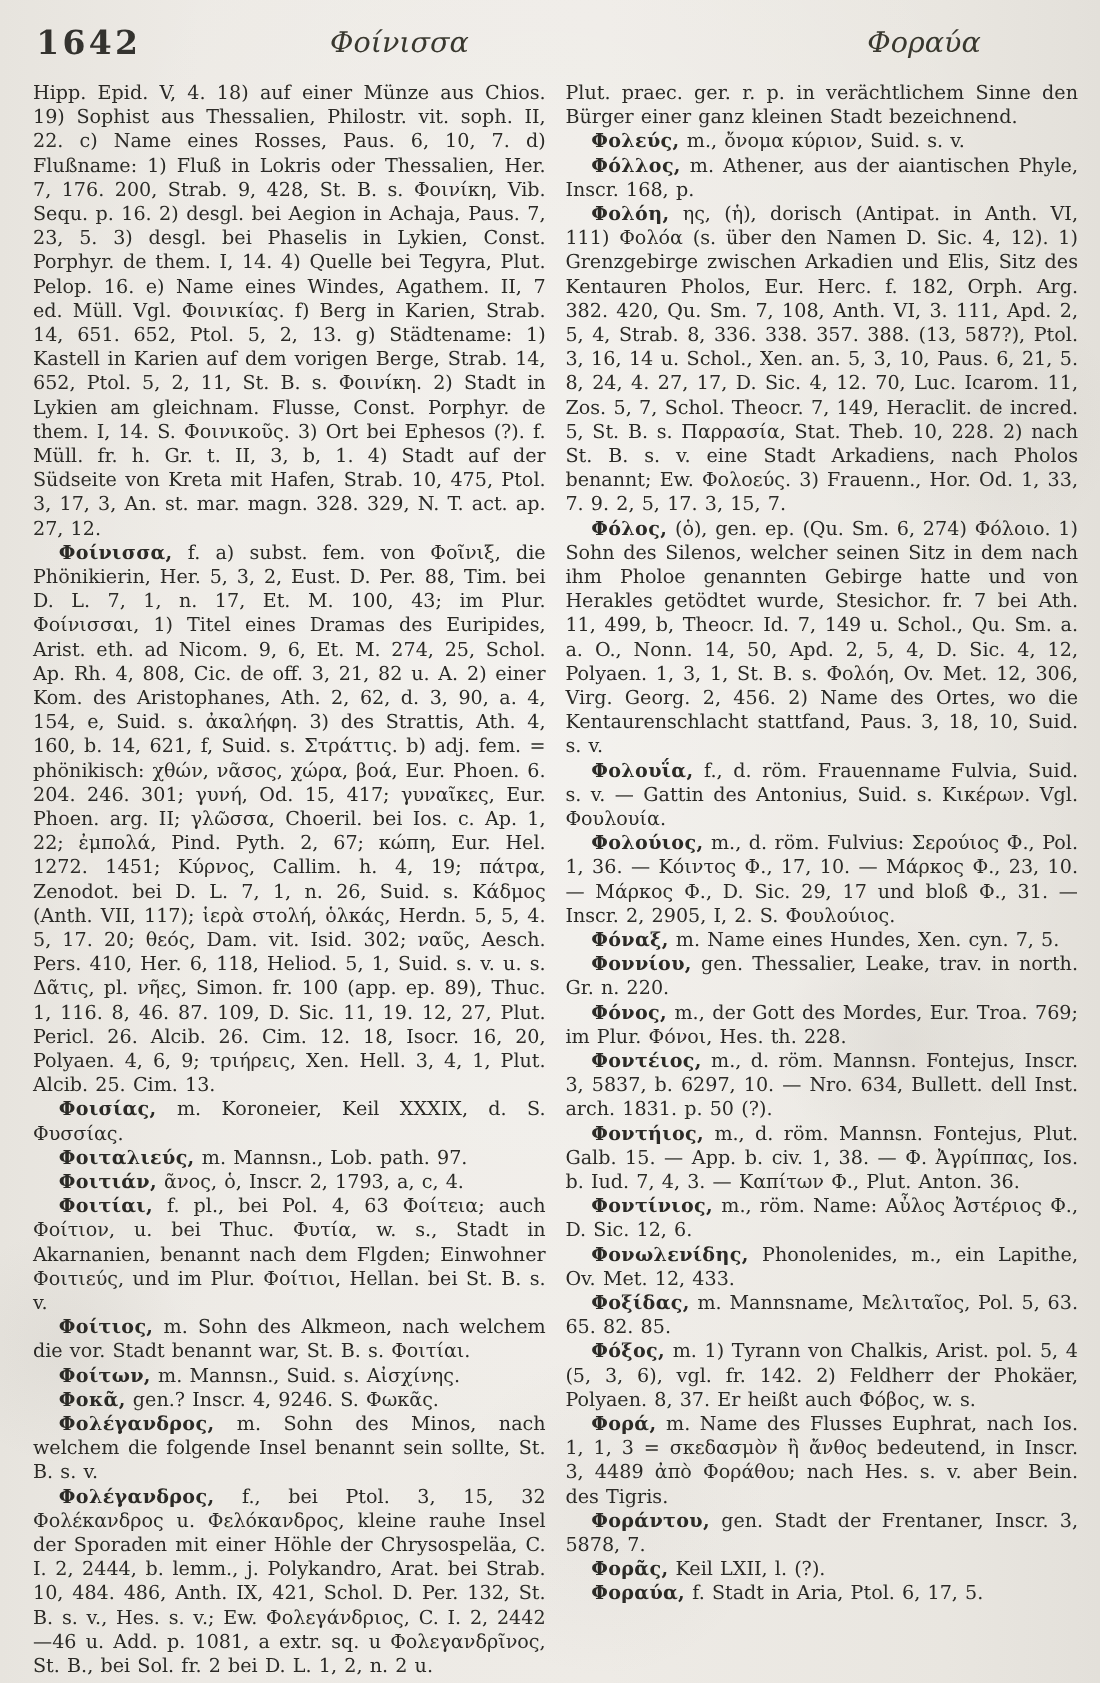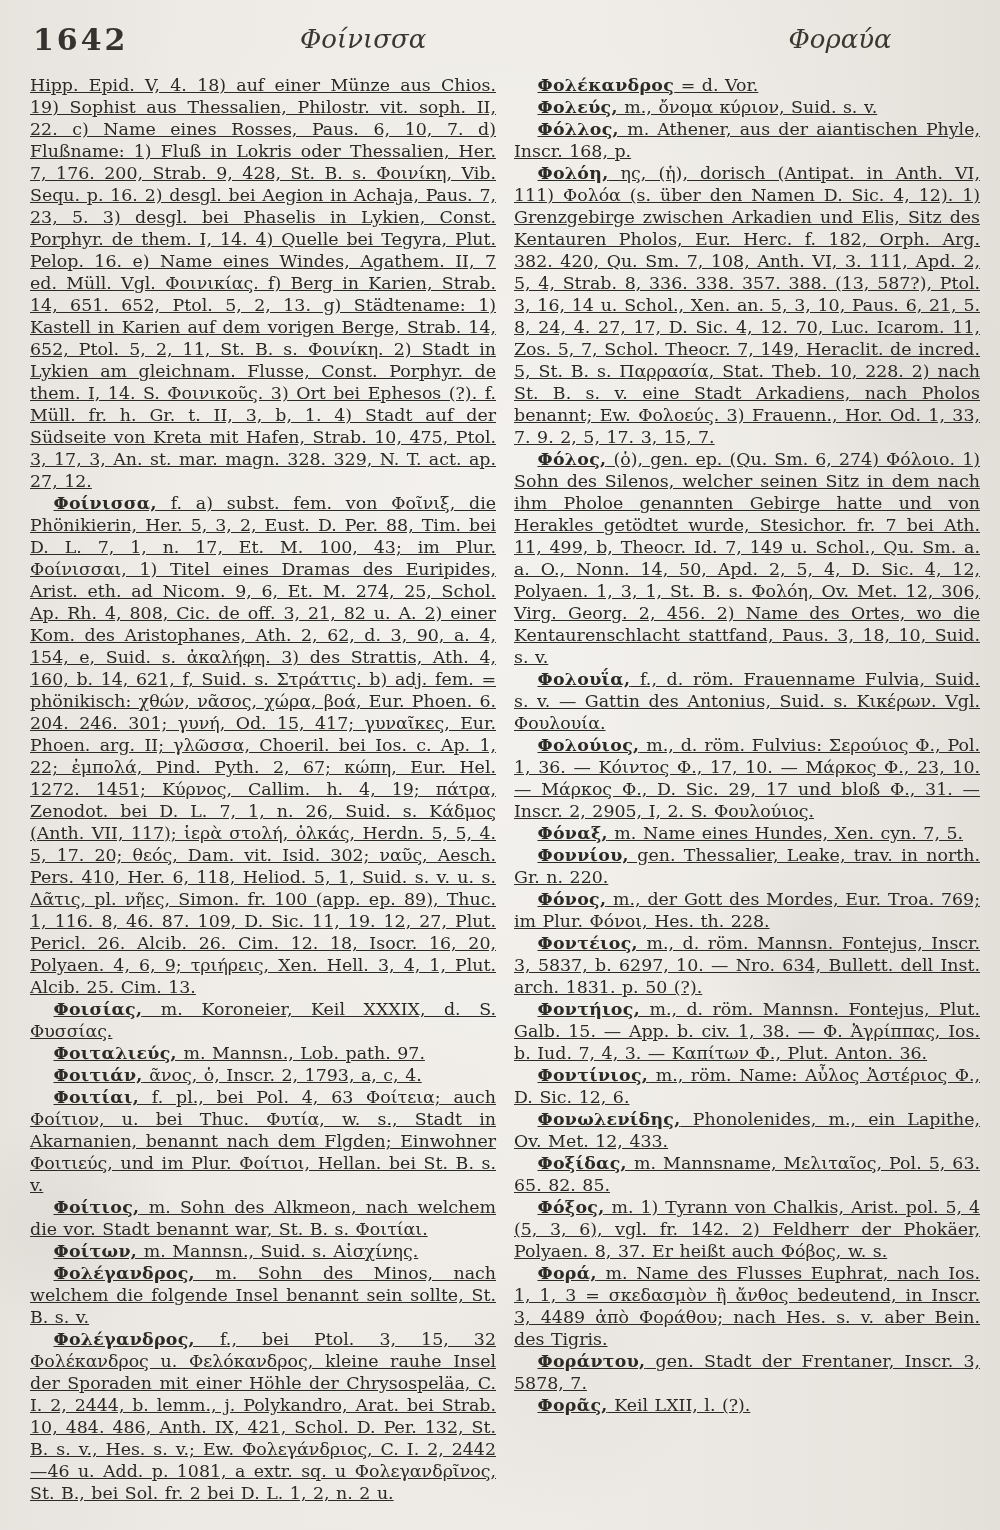--- a/index.html
+++ b/index.html
@@ -35,21 +35,21 @@
   .head-left {
     position: absolute; left: 300px; width: 180px; top: 2px;
     text-align: left; font-size: 26px; font-style: italic; color: #39382f;
   }
   .head-right {
     position: absolute; left: 750px; width: 180px; top: 2px;
     text-align: center; font-size: 26px; font-style: italic; color: #39382f;
   }
   main.columns {
     position: absolute; top: 74px; left: 30px; right: 20px; bottom: 18px;
-    display: flex; gap: 18px; text-decoration: underline;
+    display: flex; gap: 18px;
   }
   .col {
     width: 50%;
     font-size: 17.4px;
     line-height: 22px;
     text-align: justify;
     word-spacing: 1px;
     color: #2b2a26;
   }
   .col p.entry { margin: 0; text-indent: 1.35em; }
@@ -70,39 +70,41 @@
   <main class="columns">
     <div class="col" id="col-left">
         <p class="entry continuation">Hipp. Epid. V, 4. 18) auf einer Münze aus Chios. 19) Sophist aus Thessalien, Philostr. vit. soph. II, 22. c) Name eines Rosses, Paus. 6, 10, 7. d) Flußname: 1) Fluß in Lokris oder Thessalien, Her. 7, 176. 200, Strab. 9, 428, St. B. s. Φοινίκη, Vib. Sequ. p. 16. 2) desgl. bei Aegion in Achaja, Paus. 7, 23, 5. 3) desgl. bei Phaselis in Lykien, Const. Porphyr. de them. I, 14. 4) Quelle bei Tegyra, Plut. Pelop. 16. e) Name eines Windes, Agathem. II, 7 ed. Müll. Vgl. Φοινικίας. f) Berg in Karien, Strab. 14, 651. 652, Ptol. 5, 2, 13. g) Städtename: 1) Kastell in Karien auf dem vorigen Berge, Strab. 14, 652, Ptol. 5, 2, 11, St. B. s. Φοινίκη. 2) Stadt in Lykien am gleichnam. Flusse, Const. Porphyr. de them. I, 14. S. Φοινικοῦς. 3) Ort bei Ephesos (?). f. Müll. fr. h. Gr. t. II, 3, b, 1. 4) Stadt auf der Südseite von Kreta mit Hafen, Strab. 10, 475, Ptol. 3, 17, 3, An. st. mar. magn. 328. 329, N. T. act. ap. 27, 12.</p>
         <p class="entry"><b class="headword">Φοίνισσα,</b> f. a) subst. fem. von Φοῖνιξ, die Phönikierin, Her. 5, 3, 2, Eust. D. Per. 88, Tim. bei D. L. 7, 1, n. 17, Et. M. 100, 43; im Plur. Φοίνισσαι, 1) Titel eines Dramas des Euripides, Arist. eth. ad Nicom. 9, 6, Et. M. 274, 25, Schol. Ap. Rh. 4, 808, Cic. de off. 3, 21, 82 u. A. 2) einer Kom. des Aristophanes, Ath. 2, 62, d. 3, 90, a. 4, 154, e, Suid. s. ἀκαλήφη. 3) des Strattis, Ath. 4, 160, b. 14, 621, f, Suid. s. Στράττις. b) adj. fem. = phönikisch: χθών, νᾶσος, χώρα, βοά, Eur. Phoen. 6. 204. 246. 301; γυνή, Od. 15, 417; γυναῖκες, Eur. Phoen. arg. II; γλῶσσα, Choeril. bei Ios. c. Ap. 1, 22; ἐμπολά, Pind. Pyth. 2, 67; κώπη, Eur. Hel. 1272. 1451; Κύρνος, Callim. h. 4, 19; πάτρα, Zenodot. bei D. L. 7, 1, n. 26, Suid. s. Κάδμος (Anth. VII, 117); ἱερὰ στολή, ὁλκάς, Herdn. 5, 5, 4. 5, 17. 20; θεός, Dam. vit. Isid. 302; ναῦς, Aesch. Pers. 410, Her. 6, 118, Heliod. 5, 1, Suid. s. v. u. s. Δᾶτις, pl. νῆες, Simon. fr. 100 (app. ep. 89), Thuc. 1, 116. 8, 46. 87. 109, D. Sic. 11, 19. 12, 27, Plut. Pericl. 26. Alcib. 26. Cim. 12. 18, Isocr. 16, 20, Polyaen. 4, 6, 9; τριήρεις, Xen. Hell. 3, 4, 1, Plut. Alcib. 25. Cim. 13.</p>
         <p class="entry"><b class="headword">Φοισίας,</b> m. Koroneier, Keil XXXIX, d. S. Φυσσίας.</p>
         <p class="entry"><b class="headword">Φοιταλιεύς,</b> m. Mannsn., Lob. path. 97.</p>
         <p class="entry"><b class="headword">Φοιτιάν,</b> ᾶνος, ὁ, Inscr. 2, 1793, a, c, 4.</p>
         <p class="entry"><b class="headword">Φοιτίαι,</b> f. pl., bei Pol. 4, 63 Φοίτεια; auch Φοίτιον, u. bei Thuc. Φυτία, w. s., Stadt in Akarnanien, benannt nach dem Flgden; Einwohner Φοιτιεύς, und im Plur. Φοίτιοι, Hellan. bei St. B. s. v.</p>
         <p class="entry"><b class="headword">Φοίτιος,</b> m. Sohn des Alkmeon, nach welchem die vor. Stadt benannt war, St. B. s. Φοιτίαι.</p>
         <p class="entry"><b class="headword">Φοίτων,</b> m. Mannsn., Suid. s. Αἰσχίνης.</p>
+        <p class="entry"><b class="headword">Φοκᾶ,</b> gen.? Inscr. 4, 9246. S. Φωκᾶς.</p>
         <p class="entry"><b class="headword">Φολέγανδρος,</b> m. Sohn des Minos, nach welchem die folgende Insel benannt sein sollte, St. B. s. v.</p>
         <p class="entry"><b class="headword">Φολέγανδρος,</b> f., bei Ptol. 3, 15, 32 Φολέκανδρος u. Φελόκανδρος, kleine rauhe Insel der Sporaden mit einer Höhle der Chrysospeläa, C. I. 2, 2444, b. lemm., j. Polykandro, Arat. bei Strab. 10, 484. 486, Anth. IX, 421, Schol. D. Per. 132, St. B. s. v., Hes. s. v.; Ew. Φολεγάνδριος, C. I. 2, 2442—46 u. Add. p. 1081, a extr. sq. u Φολεγανδρῖνος, St. B., bei Sol. fr. 2 bei D. L. 1, 2, n. 2 u.</p>
       </div>
     <div class="col" id="col-right">
-        <p class="entry"><b class="headword">Φολέκανδρος</b> = d. Vor.</p>
+        <p class="entry continuation">Plut. praec. ger. r. p. in verächtlichem Sinne den Bürger einer ganz kleinen Stadt bezeichnend.</p>
         <p class="entry"><b class="headword">Φολεύς,</b> m., ὄνομα κύριον, Suid. s. v.</p>
         <p class="entry"><b class="headword">Φόλλος,</b> m. Athener, aus der aiantischen Phyle, Inscr. 168, p.</p>
         <p class="entry"><b class="headword">Φολόη,</b> ης, (ἡ), dorisch (Antipat. in Anth. VI, 111) Φολόα (s. über den Namen D. Sic. 4, 12). 1) Grenzgebirge zwischen Arkadien und Elis, Sitz des Kentauren Pholos, Eur. Herc. f. 182, Orph. Arg. 382. 420, Qu. Sm. 7, 108, Anth. VI, 3. 111, Apd. 2, 5, 4, Strab. 8, 336. 338. 357. 388. (13, 587?), Ptol. 3, 16, 14 u. Schol., Xen. an. 5, 3, 10, Paus. 6, 21, 5. 8, 24, 4. 27, 17, D. Sic. 4, 12. 70, Luc. Icarom. 11, Zos. 5, 7, Schol. Theocr. 7, 149, Heraclit. de incred. 5, St. B. s. Παρρασία, Stat. Theb. 10, 228. 2) nach St. B. s. v. eine Stadt Arkadiens, nach Pholos benannt; Ew. Φολοεύς. 3) Frauenn., Hor. Od. 1, 33, 7. 9. 2, 5, 17. 3, 15, 7.</p>
         <p class="entry"><b class="headword">Φόλος,</b> (ὁ), gen. ep. (Qu. Sm. 6, 274) Φόλοιο. 1) Sohn des Silenos, welcher seinen Sitz in dem nach ihm Pholoe genannten Gebirge hatte und von Herakles getödtet wurde, Stesichor. fr. 7 bei Ath. 11, 499, b, Theocr. Id. 7, 149 u. Schol., Qu. Sm. a. a. O., Nonn. 14, 50, Apd. 2, 5, 4, D. Sic. 4, 12, Polyaen. 1, 3, 1, St. B. s. Φολόη, Ov. Met. 12, 306, Virg. Georg. 2, 456. 2) Name des Ortes, wo die Kentaurenschlacht stattfand, Paus. 3, 18, 10, Suid. s. v.</p>
         <p class="entry"><b class="headword">Φολουΐα,</b> f., d. röm. Frauenname Fulvia, Suid. s. v. — Gattin des Antonius, Suid. s. Κικέρων. Vgl. Φουλουία.</p>
         <p class="entry"><b class="headword">Φολούιος,</b> m., d. röm. Fulvius: Σερούιος Φ., Pol. 1, 36. — Κόιντος Φ., 17, 10. — Μάρκος Φ., 23, 10. — Μάρκος Φ., D. Sic. 29, 17 und bloß Φ., 31. — Inscr. 2, 2905, I, 2. S. Φουλούιος.</p>
         <p class="entry"><b class="headword">Φόναξ,</b> m. Name eines Hundes, Xen. cyn. 7, 5.</p>
         <p class="entry"><b class="headword">Φοννίου,</b> gen. Thessalier, Leake, trav. in north. Gr. n. 220.</p>
         <p class="entry"><b class="headword">Φόνος,</b> m., der Gott des Mordes, Eur. Troa. 769; im Plur. Φόνοι, Hes. th. 228.</p>
         <p class="entry"><b class="headword">Φοντέιος,</b> m., d. röm. Mannsn. Fontejus, Inscr. 3, 5837, b. 6297, 10. — Nro. 634, Bullett. dell Inst. arch. 1831. p. 50 (?).</p>
         <p class="entry"><b class="headword">Φοντήιος,</b> m., d. röm. Mannsn. Fontejus, Plut. Galb. 15. — App. b. civ. 1, 38. — Φ. Ἀγρίππας, Ios. b. Iud. 7, 4, 3. — Καπίτων Φ., Plut. Anton. 36.</p>
         <p class="entry"><b class="headword">Φοντίνιος,</b> m., röm. Name: Αὖλος Ἀστέριος Φ., D. Sic. 12, 6.</p>
         <p class="entry"><b class="headword">Φονωλενίδης,</b> Phonolenides, m., ein Lapithe, Ov. Met. 12, 433.</p>
         <p class="entry"><b class="headword">Φοξίδας,</b> m. Mannsname, Μελιταῖος, Pol. 5, 63. 65. 82. 85.</p>
         <p class="entry"><b class="headword">Φόξος,</b> m. 1) Tyrann von Chalkis, Arist. pol. 5, 4 (5, 3, 6), vgl. fr. 142. 2) Feldherr der Phokäer, Polyaen. 8, 37. Er heißt auch Φόβος, w. s.</p>
         <p class="entry"><b class="headword">Φορά,</b> m. Name des Flusses Euphrat, nach Ios. 1, 1, 3 = σκεδασμὸν ἢ ἄνθος bedeutend, in Inscr. 3, 4489 ἀπὸ Φοράθου; nach Hes. s. v. aber Bein. des Tigris.</p>
         <p class="entry"><b class="headword">Φοράντου,</b> gen. Stadt der Frentaner, Inscr. 3, 5878, 7.</p>
         <p class="entry"><b class="headword">Φορᾶς,</b> Keil LXII, l. (?).</p>
+        <p class="entry"><b class="headword">Φοραύα,</b> f. Stadt in Aria, Ptol. 6, 17, 5.</p>
       </div>
   </main>
 
 </div>
 
 </body></html>

